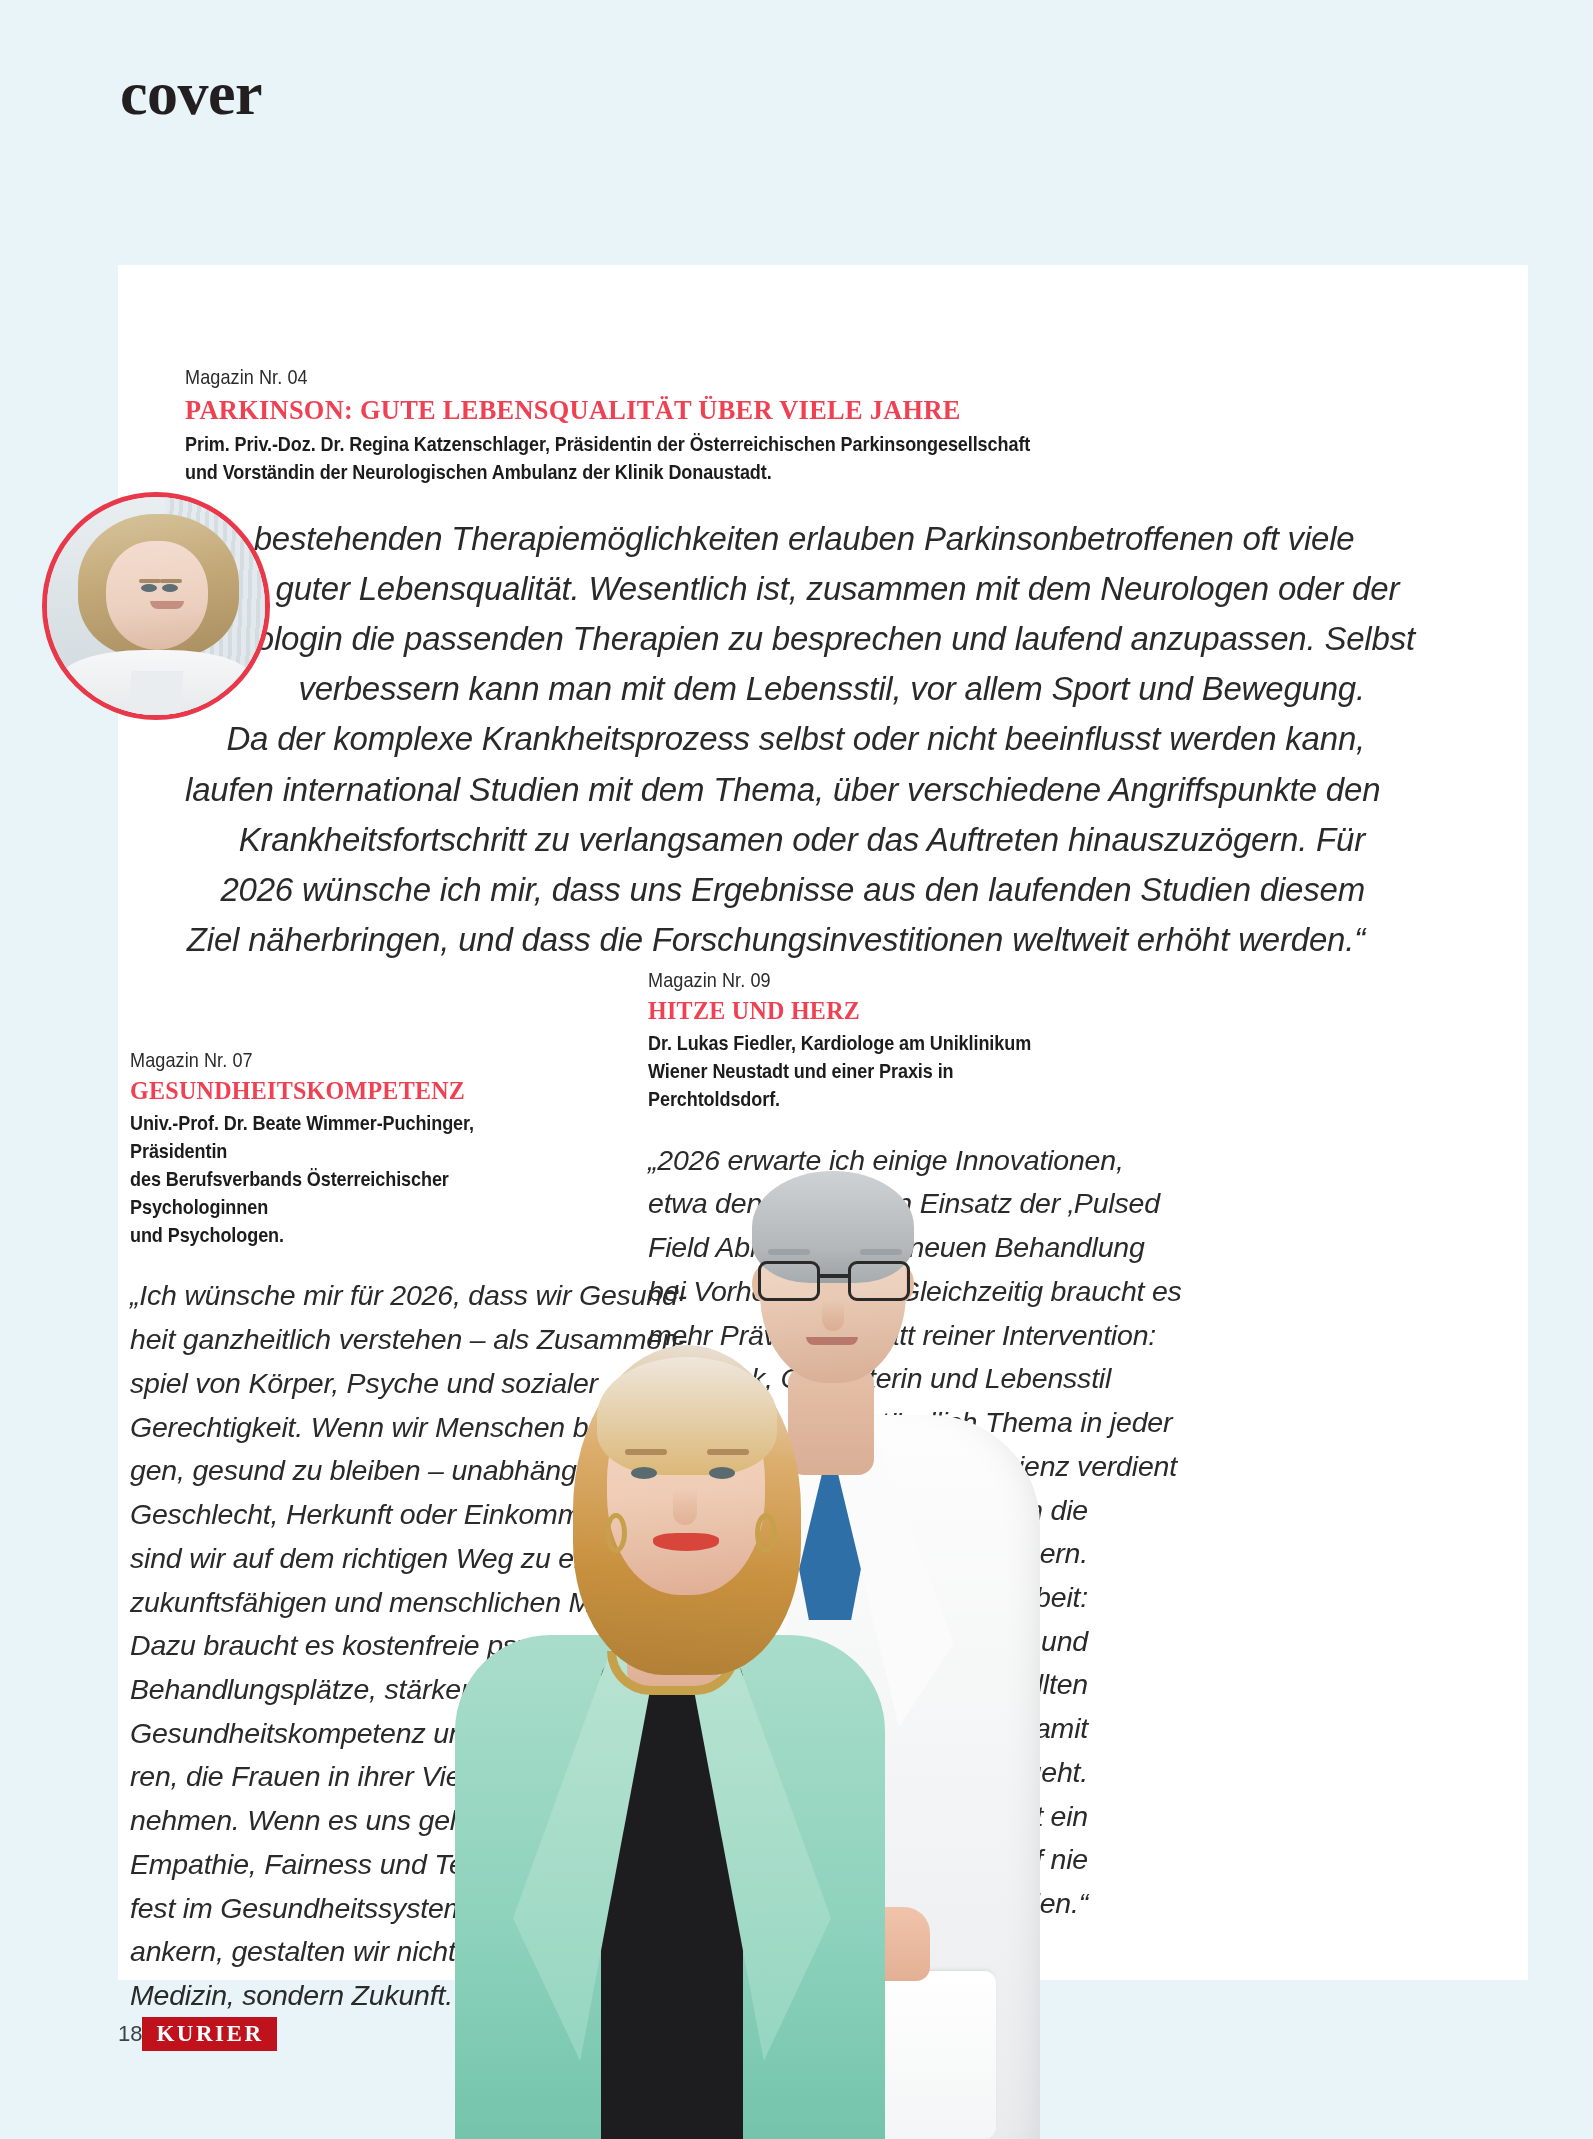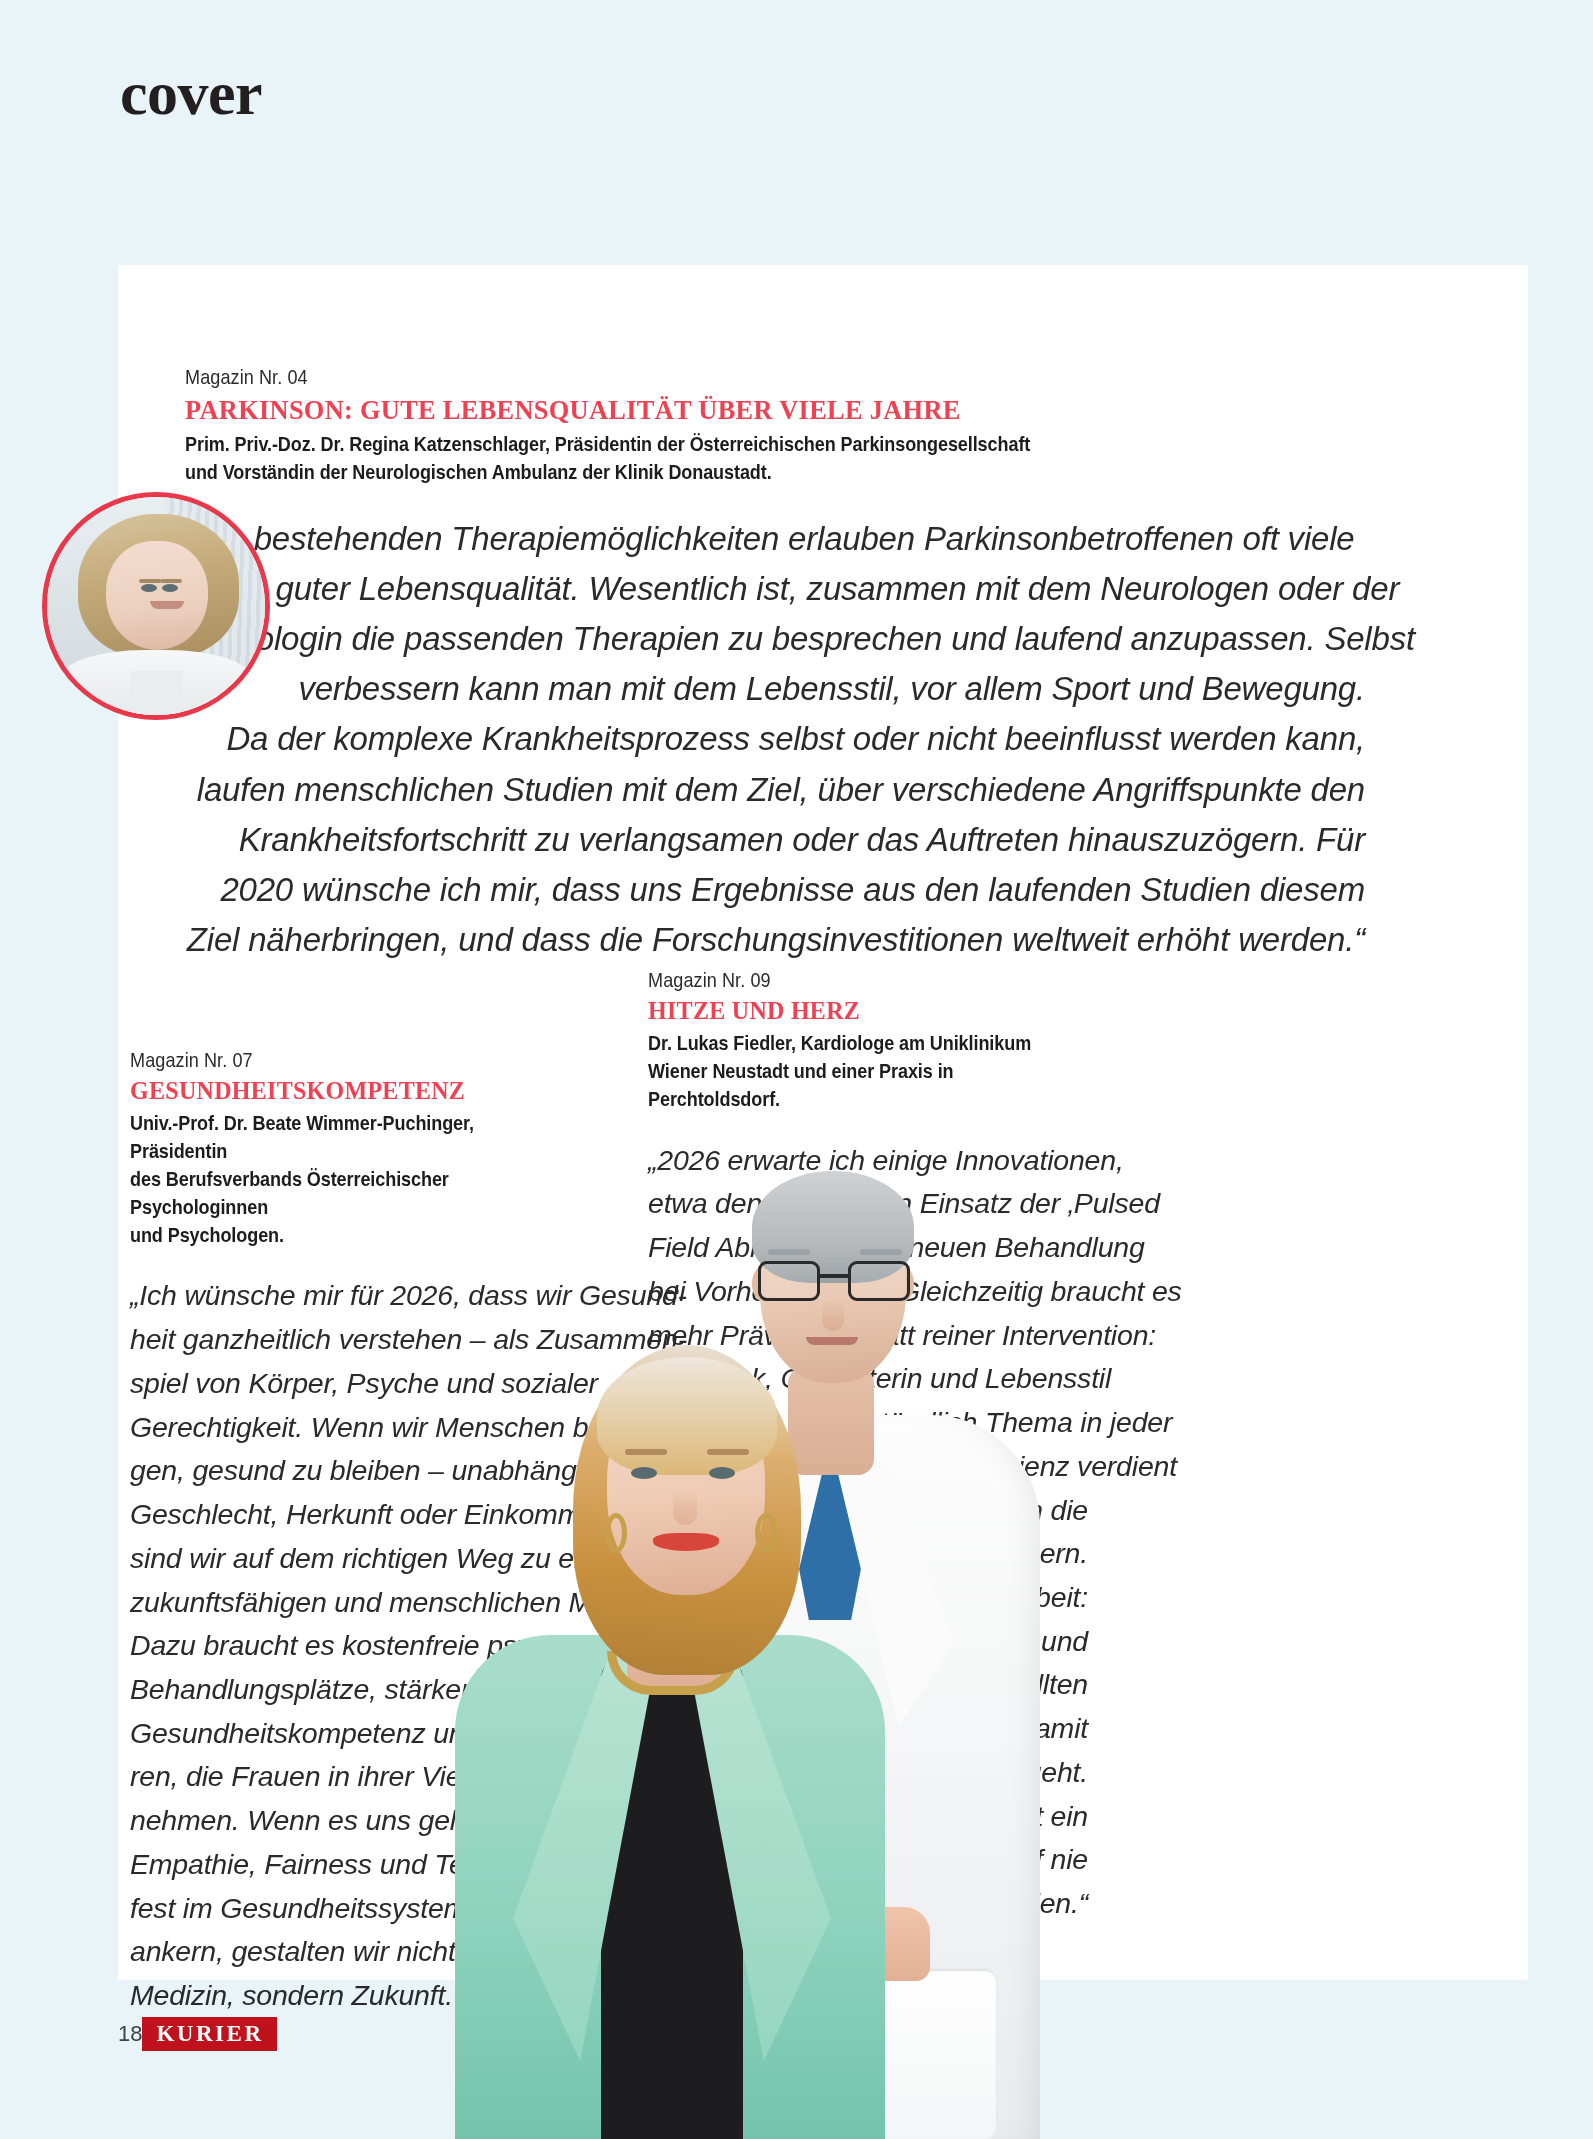--- a/index.html
+++ b/index.html
@@ -535,23 +535,23 @@
     <div class="byline">
       <div>Prim. Priv.-Doz. Dr. Regina Katzenschlager, Präsidentin der Österreichischen Parkinsongesellschaft</div>
       <div>und Vorständin der Neurologischen Ambulanz der Klinik Donaustadt.</div>
     </div>
     <div class="quote">
       <span class="ln l1">„Die bestehenden Therapiemöglichkeiten erlauben Parkinsonbetroffenen oft viele</span>
       <span class="ln l2">Jahre guter Lebensqualität. Wesentlich ist, zusammen mit dem Neurologen oder der</span>
       <span class="ln l3">Neurologin die passenden Therapien zu besprechen und laufend anzupassen. Selbst</span>
       <span class="ln">verbessern kann man mit dem Lebensstil, vor allem Sport und Bewegung.</span>
       <span class="ln">Da der komplexe Krankheitsprozess selbst oder nicht beeinflusst werden kann,</span>
-      <span class="ln">laufen menschlichen Studien mit dem Ziel, über verschiedene Angriffspunkte den</span>
+      <span class="ln">laufen international Studien mit dem Thema, über verschiedene Angriffspunkte den</span>
       <span class="ln">Krankheitsfortschritt zu verlangsamen oder das Auftreten hinauszuzögern. Für</span>
-      <span class="ln">2020 wünsche ich mir, dass uns Ergebnisse aus den laufenden Studien diesem</span>
+      <span class="ln">2026 wünsche ich mir, dass uns Ergebnisse aus den laufenden Studien diesem</span>
       <span class="ln">Ziel näherbringen, und dass die Forschungsinvestitionen weltweit erhöht werden.“</span>
     </div>
   </div>
 
   <div class="portrait-circle">
     <div class="pc-bg"></div>
     <div class="pc-curtain"></div>
     <div class="pc-hair"></div>
     <div class="pc-face">
       <div class="pc-brow l"></div>

